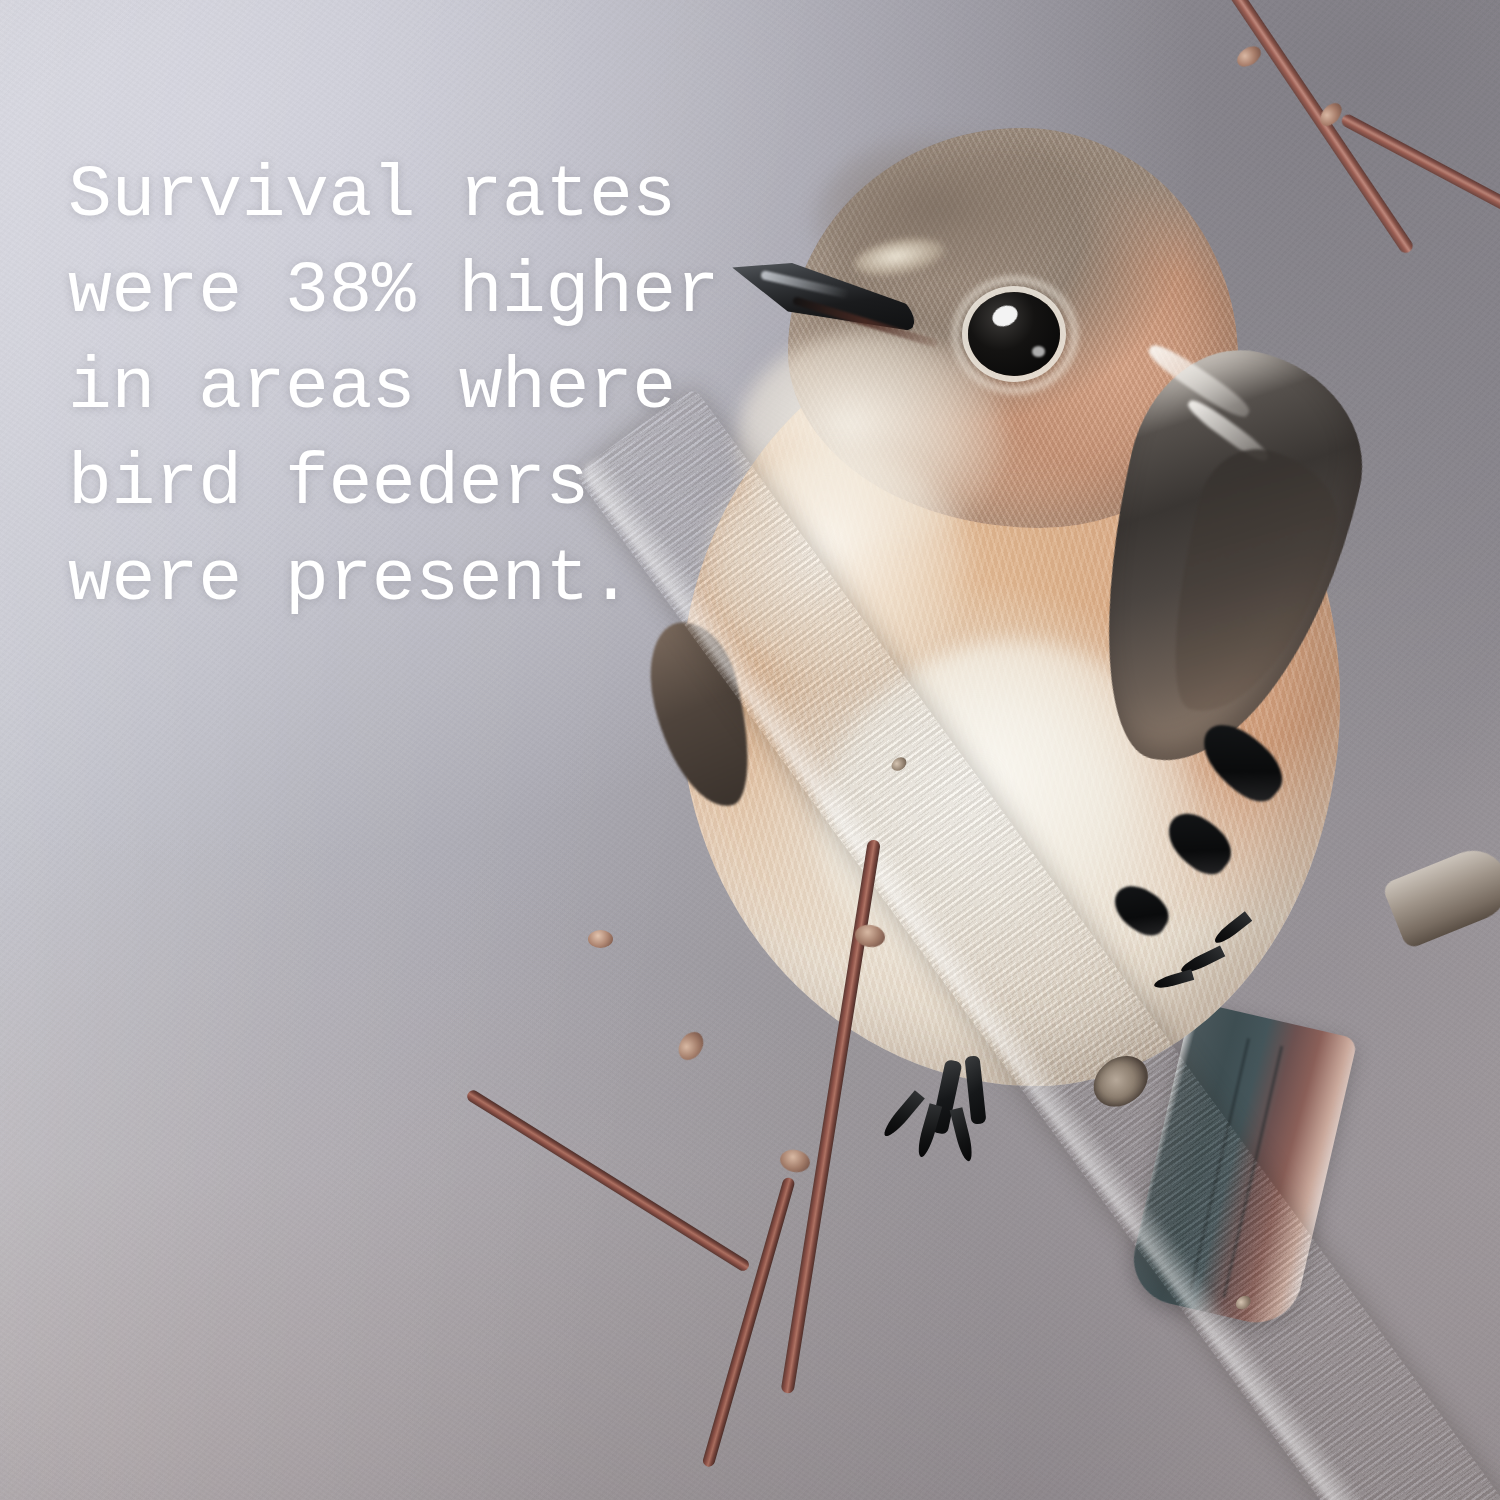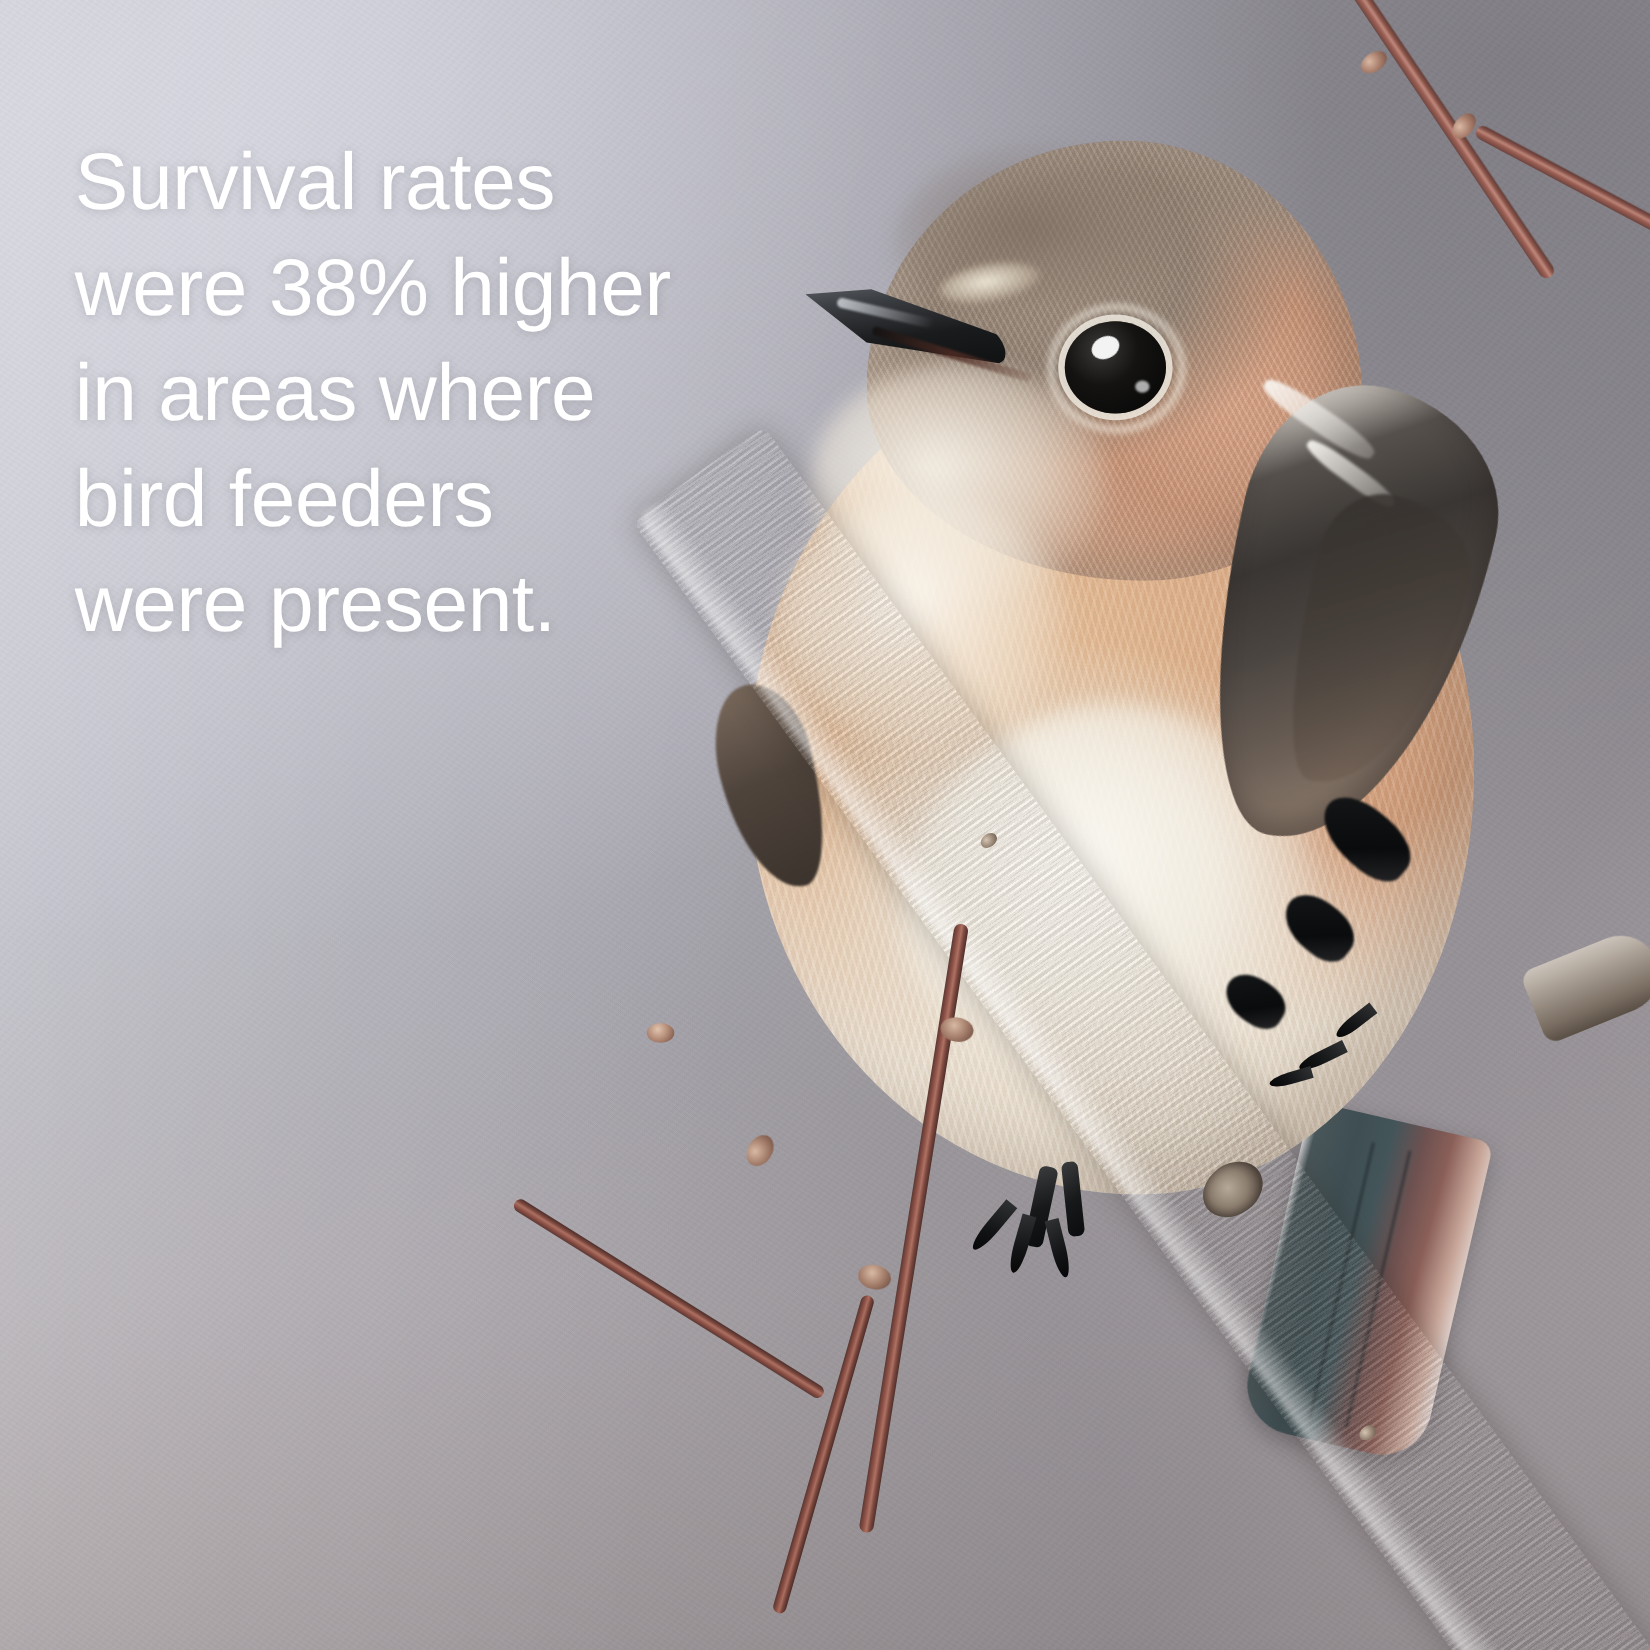--- a/index.html
+++ b/index.html
@@ -400,27 +400,29 @@
   .headline {
     color:#ffffff;
     font-size:112px;
     font-weight:700;
     line-height:1.145;
     letter-spacing:-1.6px;
     text-shadow:0 1px 10px rgba(80,78,86,.28);
     white-space:pre-line;
   }
   .subtext {
+    margin-top:30px;
     color:#ffffff;
     font-size:73px;
     font-weight:300;
     line-height:1.315;
     letter-spacing:-0.4px;
     text-shadow:0 1px 9px rgba(80,78,86,.24);
     white-space:pre-line;
+    font-family:Liberation Mono, monospace;
   }
 </style>
 </head>
 <body>
 
 <div class="poster">
 
   <div class="photo">
 
     <div class="bg-base"></div>

